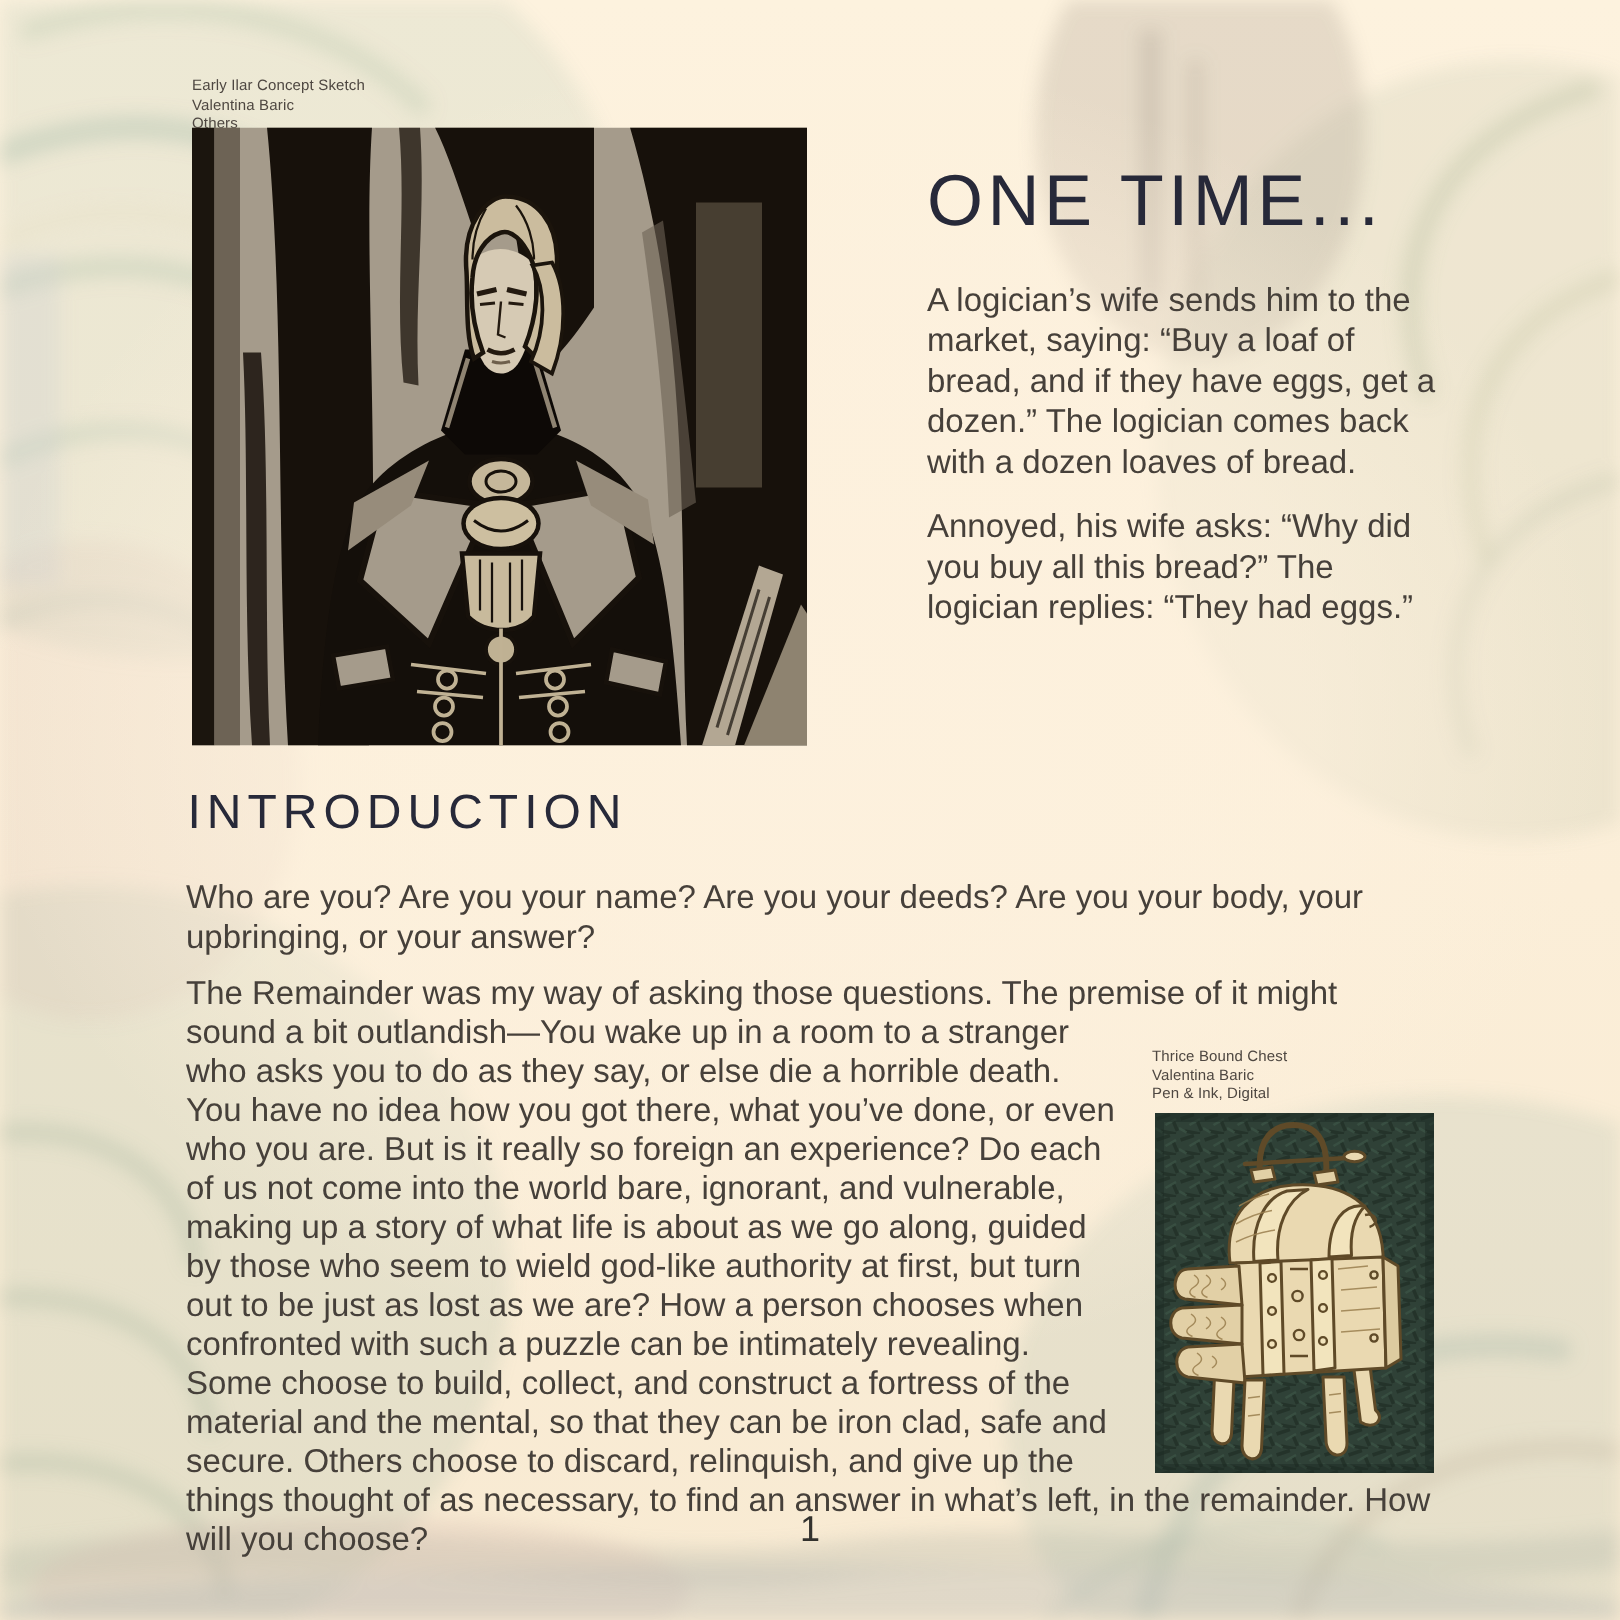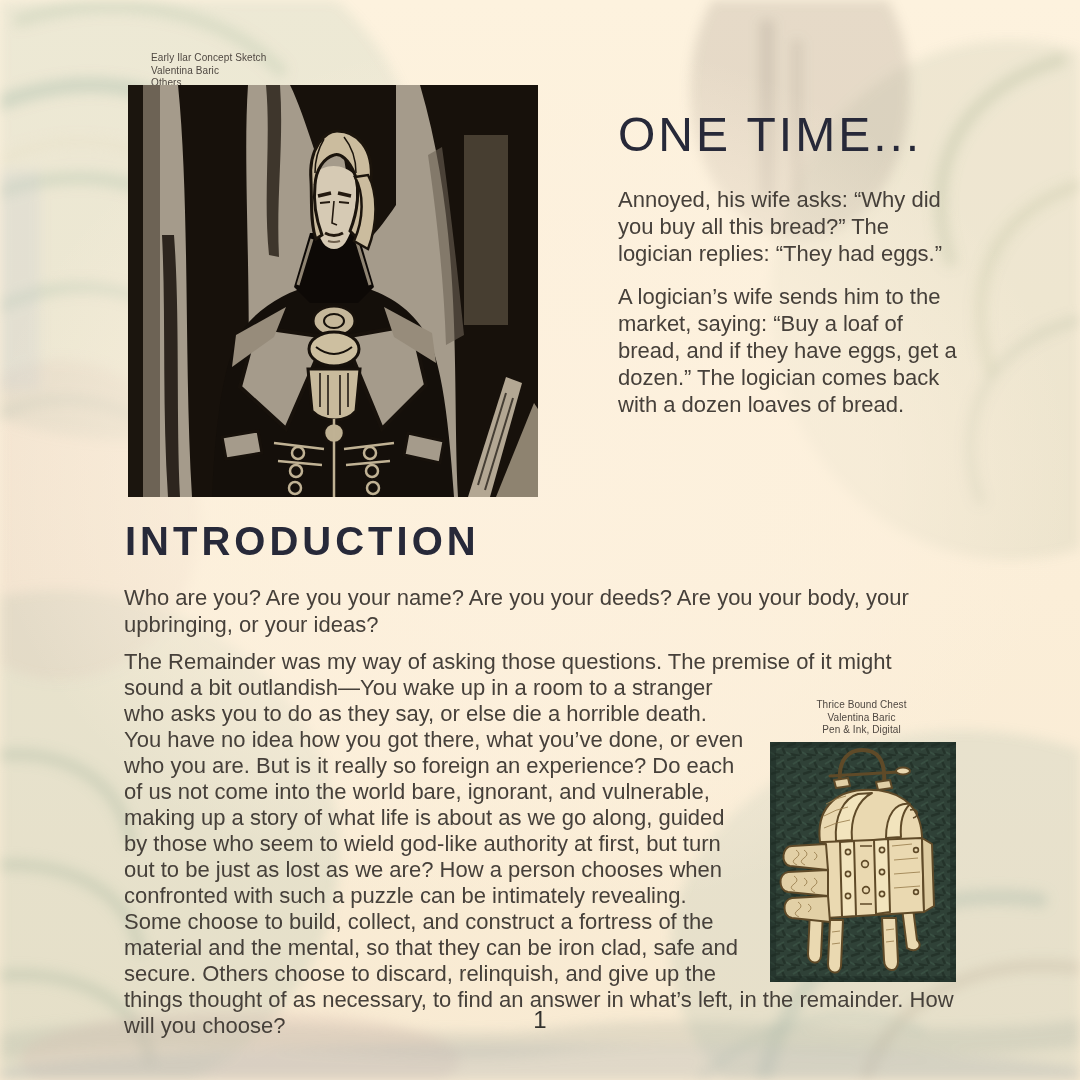--- a/index.html
+++ b/index.html
@@ -14,41 +14,41 @@
   .bg-art{position:absolute;inset:0;filter:blur(6px);opacity:.6;}
   .bg-overlay{
     position:absolute;inset:0;
     background:radial-gradient(ellipse 640px 520px at 49% 44%,
       rgba(253,241,222,.92) 0%, rgba(253,241,222,.55) 55%, rgba(253,241,222,0) 85%);
     pointer-events:none;
   }
   
   .art-caption{font-size:10px;line-height:12.5px;color:#4e4741;letter-spacing:.1px;}
   .art-caption span{display:block;}
-  .portrait-caption{position:absolute;left:128px;top:52px;margin-left:23px;}
+  .portrait-caption{position:absolute;left:128px;top:52px;}
   .portrait-art{position:absolute;left:128px;top:85px;width:410px;height:412px;}
   .portrait-art svg{display:block;width:100%;height:100%;}
   
   .one-time{position:absolute;left:618px;top:112px;width:340px;}
   .one-time h1{
     margin:0 0 28px 0;font-size:48px;line-height:46px;font-weight:400;
     letter-spacing:3px;color:#272939;
   }
   .one-time p{margin:0 0 16px 0;font-size:22px;line-height:27px;}
   
   .intro-heading{
     position:absolute;left:125px;top:518px;margin:0;
-    font-size:40px;line-height:46px;font-weight:700;letter-spacing:4px;color:#272939;
+    font-size:32px;line-height:46px;font-weight:400;letter-spacing:4px;color:#272939;
   }
   .intro-body{position:absolute;left:124px;top:584px;width:832px;}
   .intro-body .p1{margin:0 0 11px 0;font-size:22px;line-height:27px;}
   .intro-p2{font-size:22px;line-height:26px;}
   .float-step{float:right;width:0;height:50px;}
   .chest-figure{float:right;clear:right;width:188px;margin:0 0 0 22px;}
-  .chest-figure .art-caption{text-align:center;margin:0 1px 5px 0;}
+  .chest-figure .art-caption{text-align:left;margin:0 1px 5px 0;}
   .chest-art{width:186px;height:240px;margin-left:2px;}
   .chest-art svg{display:block;width:100%;height:100%;}
   
   .page-number{
     position:absolute;left:0;top:1006px;width:100%;text-align:center;
     font-size:24px;color:#33322e;
   }
 </style>
 </head>
 <body>
@@ -143,28 +143,28 @@
           <circle cx="245" cy="403" r="6"></circle>
         <path d="M146 358 L196 364 M216 364 L266 358"></path>
         <path d="M150 376 L194 380 M218 380 L262 376"></path>
         <path d="M206 334 L206 412"></path>
       </g>
     </svg>
   </div>
 
   <div class="one-time">
     <h1>ONE TIME...</h1>
+    <p>A logician’s wife sends him to the market, saying: “Buy a loaf of bread, and if they have eggs, get a dozen.” The logician comes back with a dozen loaves of bread.</p>
     <p>Annoyed, his wife asks: “Why did you buy all this bread?” The logician replies: “They had eggs.”</p>
-    <p>A logician’s wife sends him to the market, saying: “Buy a loaf of bread, and if they have eggs, get a dozen.” The logician comes back with a dozen loaves of bread.</p>
   </div>
 
   <h2 class="intro-heading">INTRODUCTION</h2>
 
   <div class="intro-body">
-    <p class="p1">Who are you? Are you your name? Are you your deeds? Are you your body, your upbringing, or your ideas?</p>
+    <p class="p1">Who are you? Are you your name? Are you your deeds? Are you your body, your upbringing, or your answer?</p>
     <div class="intro-p2">
       <span class="float-step"></span>
       <figure class="chest-figure" style="margin-block:0">
         <figcaption class="art-caption">
           <span>Thrice Bound Chest</span>
           <span>Valentina Baric</span>
           <span>Pen &amp; Ink, Digital</span>
         </figcaption>
         <div class="chest-art">
           <svg viewBox="0 0 186 240" preserveAspectRatio="none" aria-hidden="true">

